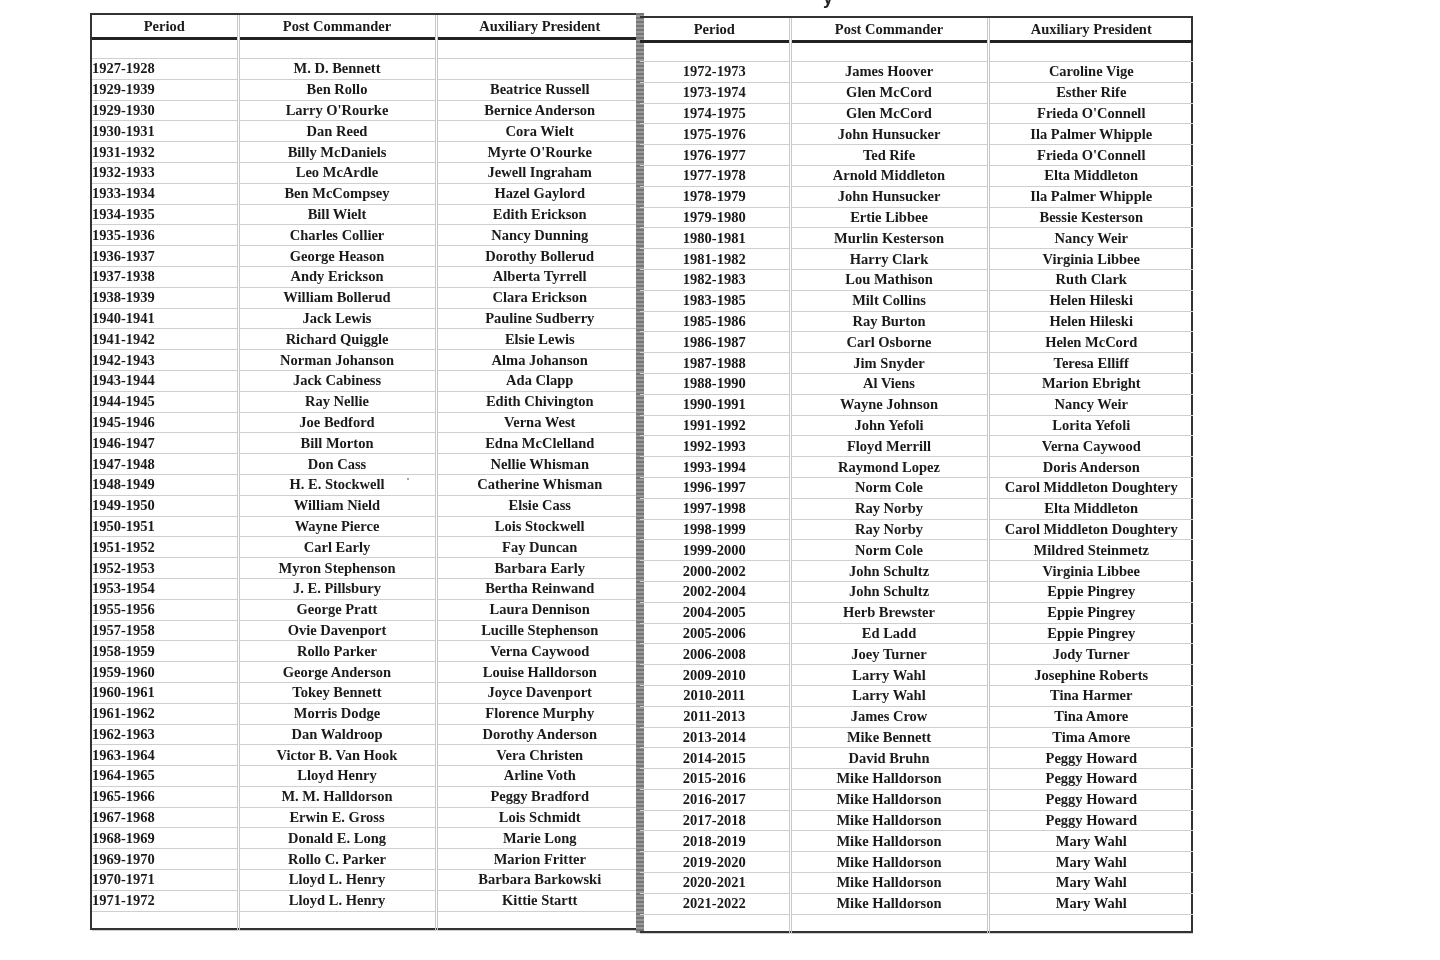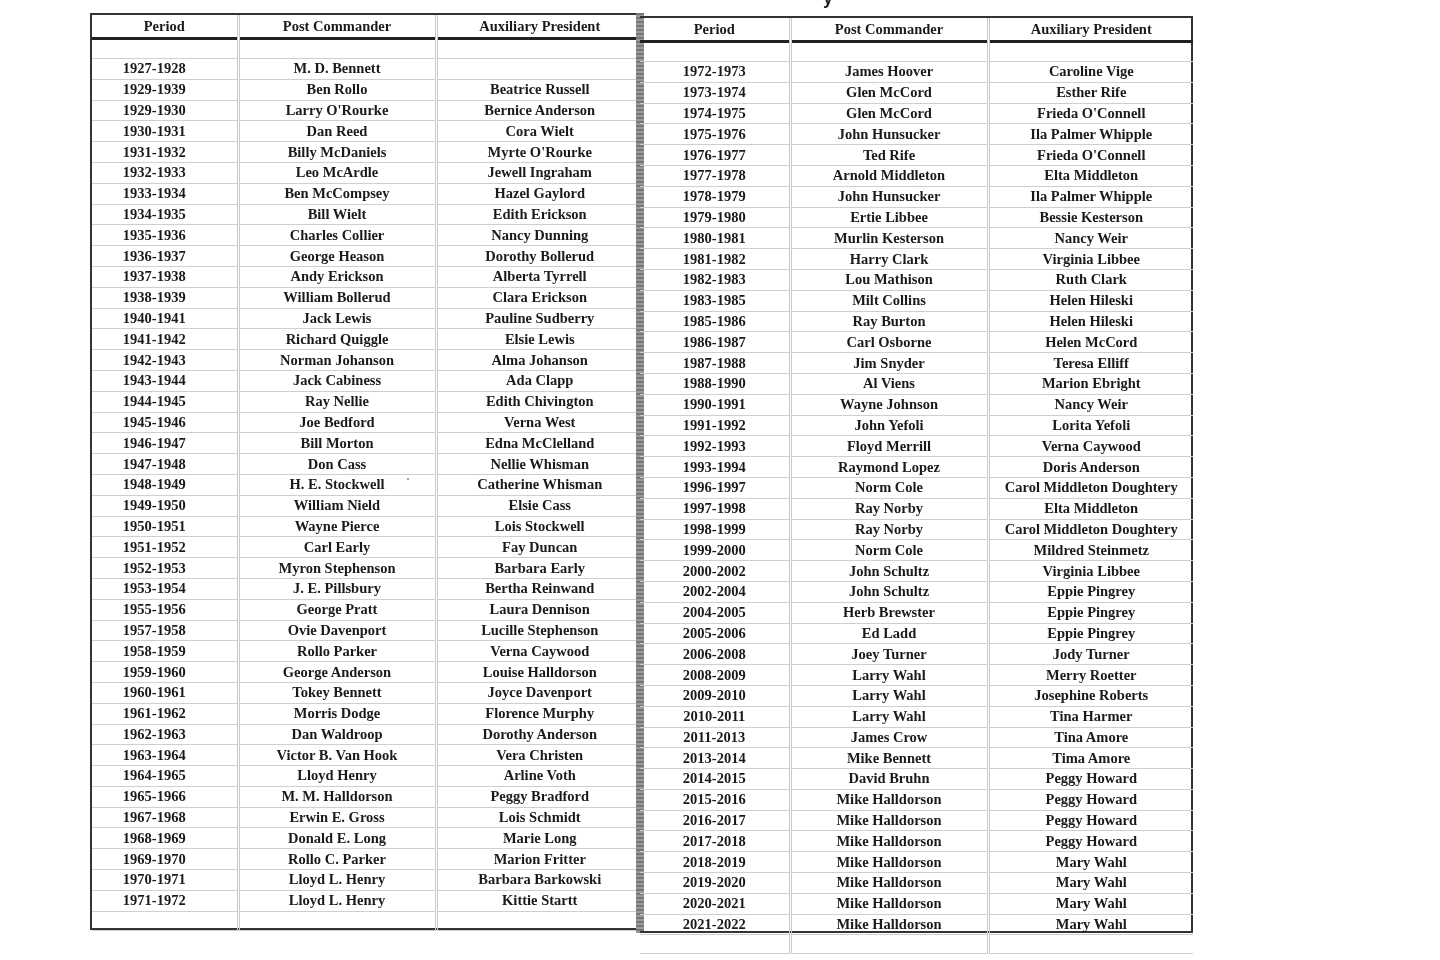--- a/index.html
+++ b/index.html
@@ -10,21 +10,21 @@
   .half.right { left:640px; top:16px; width:553px; height:917px; border-left:none; }
   .spine { position:absolute; left:636px; top:13px; width:8px; height:920px; background:repeating-linear-gradient(180deg,#777 0 2px,#999 2px 4px); }
   table { border-collapse:collapse; width:100%; table-layout:fixed; }
   th { font-size:14.5px; font-weight:bold; height:22px; border-bottom:3px solid #222; text-align:center; padding:0; }
   td { font-size:14.5px; font-weight:bold; text-align:center; padding:0; height:19.8px; border-bottom:1px solid #cfcfcf; white-space:nowrap; overflow:hidden; }
   th, td { border-right:3px double #c8c8c8; }
   th:last-child, td:last-child { border-right:none; }
   tr.spacer td { height:18px; }
   col.c1 { width:146px; } col.c2 { width:198px; } col.c3 { width:206px; }
   .right col.c1 { width:150px; } .right col.c2 { width:198px; } .right col.c3 { width:205px; }
-  .half.left td:first-child { text-align:center; padding-right:20px;margin-top:12px; }
+  .half.left td:first-child { text-align:left; padding-right:20px;margin-top:12px; }
   .speck { position:absolute; left:407px; top:478px; width:2px; height:2px; background:#888; border-radius:50%; }
 </style>
 </head>
 <body>
 
 <div class="title-fragment">y</div>
 
 <div class="half left">
   <table>
     <colgroup>
@@ -420,25 +420,20 @@
           <td>2005-2006</td>
           <td>Ed Ladd</td>
           <td>Eppie Pingrey</td>
         </tr>
         <tr>
           <td>2006-2008</td>
           <td>Joey Turner</td>
           <td>Jody Turner</td>
         </tr>
         <tr>
-          <td>2008-2009</td>
-          <td>Larry Wahl</td>
-          <td>Merry Roetter</td>
-        </tr>
-        <tr>
           <td>2009-2010</td>
           <td>Larry Wahl</td>
           <td>Josephine Roberts</td>
         </tr>
         <tr>
           <td>2010-2011</td>
           <td>Larry Wahl</td>
           <td>Tina Harmer</td>
         </tr>
         <tr>

